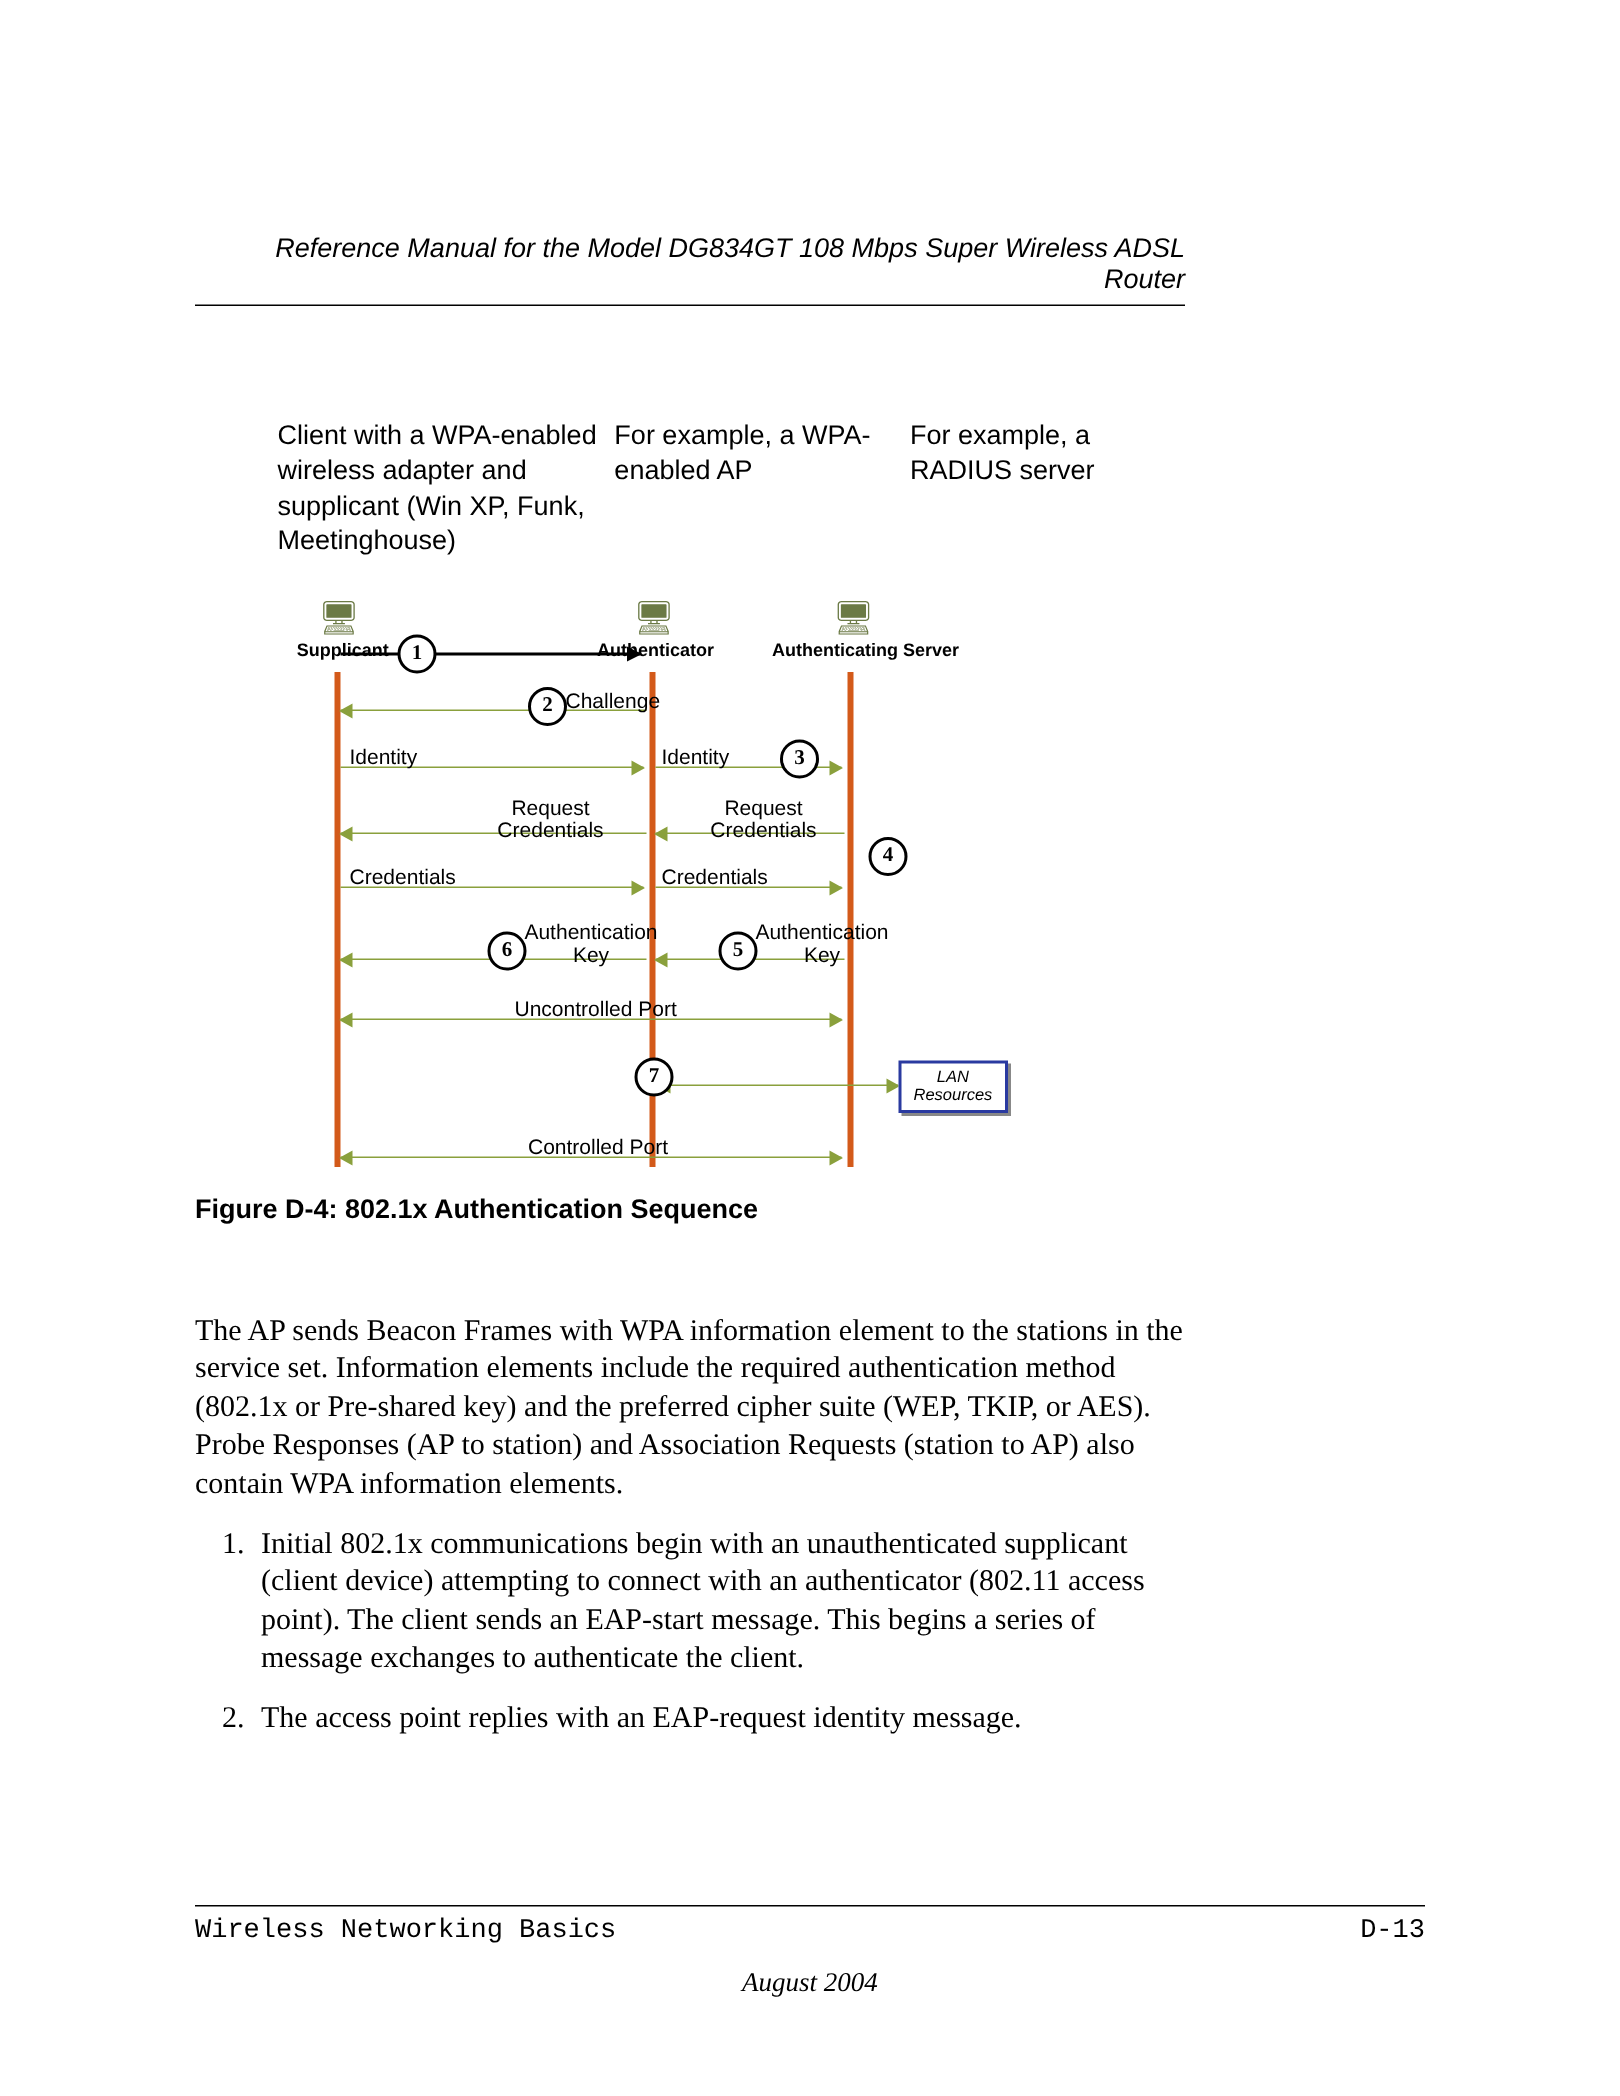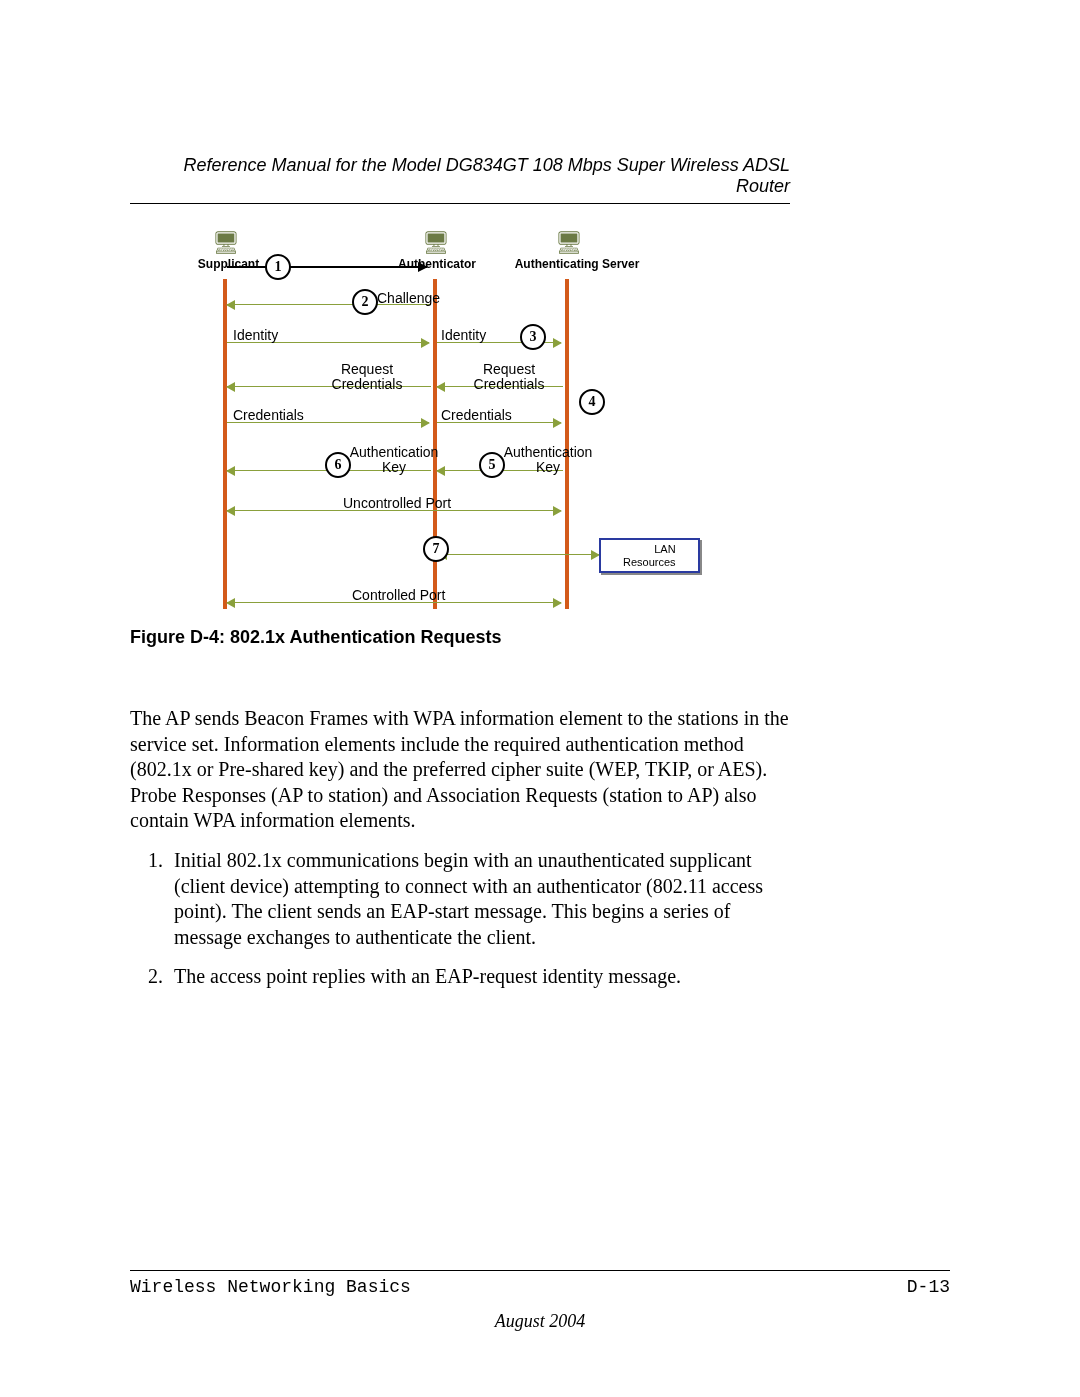--- a/index.html
+++ b/index.html
@@ -98,23 +98,24 @@
     font-size: 14px;
     line-height: 1.1;
     text-align: center;
   }
   .lan-box {
     position: absolute;
     border: 2px solid #2a3aa0;
     box-shadow: 2px 2px 0 #888;
     background: #fff;
     font-size: 11px;
-    text-align: right;
-    padding: 3px 22px;
+    text-align: center;
+    padding: 3px 8px;
     line-height: 1.15;
+    font-style: italic;
   }
   .fig-caption {
     font-family: Arial, Helvetica, sans-serif;
     font-weight: bold;
     font-size: 18px;
     margin-top: 18px;
   }
   .body-text {
     font-size: 20px;
     line-height: 1.28;
@@ -137,20 +138,25 @@
 </style>
 </head>
 <body>
 
 <div class="page">
 
   <div class="header-line">
     <span>Reference Manual for the Model DG834GT 108 Mbps Super Wireless ADSL Router</span>
   </div>
 
+  <div class="top-captions">
+    <div class="cap-col1">Client with a WPA-enabled wireless adapter and supplicant (Win XP, Funk, Meetinghouse)</div>
+    <div class="cap-col2">For example, a WPA-enabled AP</div>
+    <div class="cap-col3">For example, a RADIUS server</div>
+  </div>
 
   <div class="diagram-wrap">
 
     <span class="comp-icon" style="left:5px; top:6px;">🖥</span>
     <span class="comp-icon" style="left:215px; top:6px;">🖥</span>
     <span class="comp-icon" style="left:348px; top:6px;">🖥</span>
 
     <div class="node-label" style="left:-16px; top:33px; width:75px;">Supplicant</div>
     <div class="node-label" style="left:180px; top:33px; width:100px;">Authenticator</div>
     <div class="node-label" style="left:300px; top:33px; width:140px;">Authenticating Server</div>
@@ -200,21 +206,21 @@
 
     <div class="harrow arr-right arr-left" style="left:232px; width:160px; top:330px;"></div>
     <div class="num-circle" style="left:216px; top:312px;">7</div>
     <div class="lan-box" style="left:392px; top:314px; white-space:pre;">LAN
 Resources</div>
 
     <div class="harrow arr-right arr-left" style="left:20px; width:334px; top:378px;"></div>
     <div class="arr-text" style="left:145px; top:364px;">Controlled Port</div>
   </div>
 
-  <div class="fig-caption">Figure D-4:  802.1x Authentication Requests</div>
+  <div class="fig-caption">Figure D-4:  802.1x Authentication Sequence</div>
 
   <div class="body-text">The AP sends Beacon Frames with WPA information element to the stations in the service set. Information elements include the required authentication method (802.1x or Pre-shared key) and the preferred cipher suite (WEP, TKIP, or AES). Probe Responses (AP to station) and Association Requests (station to AP) also contain WPA information elements.</div>
 
   <ol class="body-list">
     <li>Initial 802.1x communications begin with an unauthenticated supplicant (client device) attempting to connect with an authenticator (802.11 access point). The client sends an EAP-start message. This begins a series of message exchanges to authenticate the client.</li>
     <li>The access point replies with an EAP-request identity message.</li>
   </ol>
 
 </div>
 

